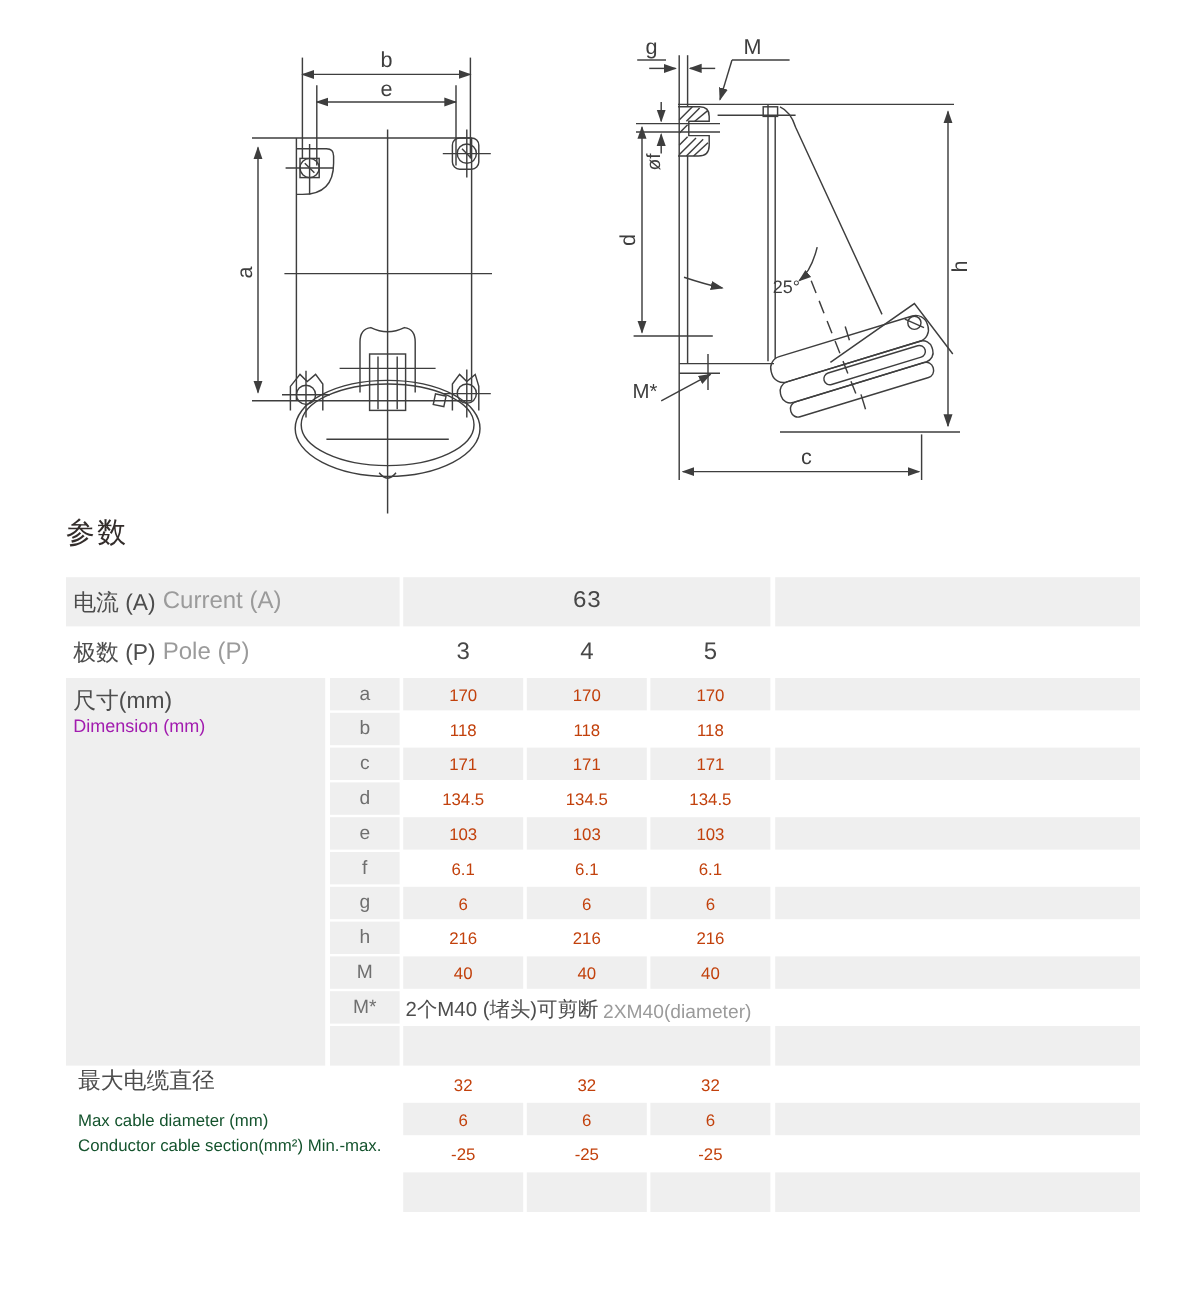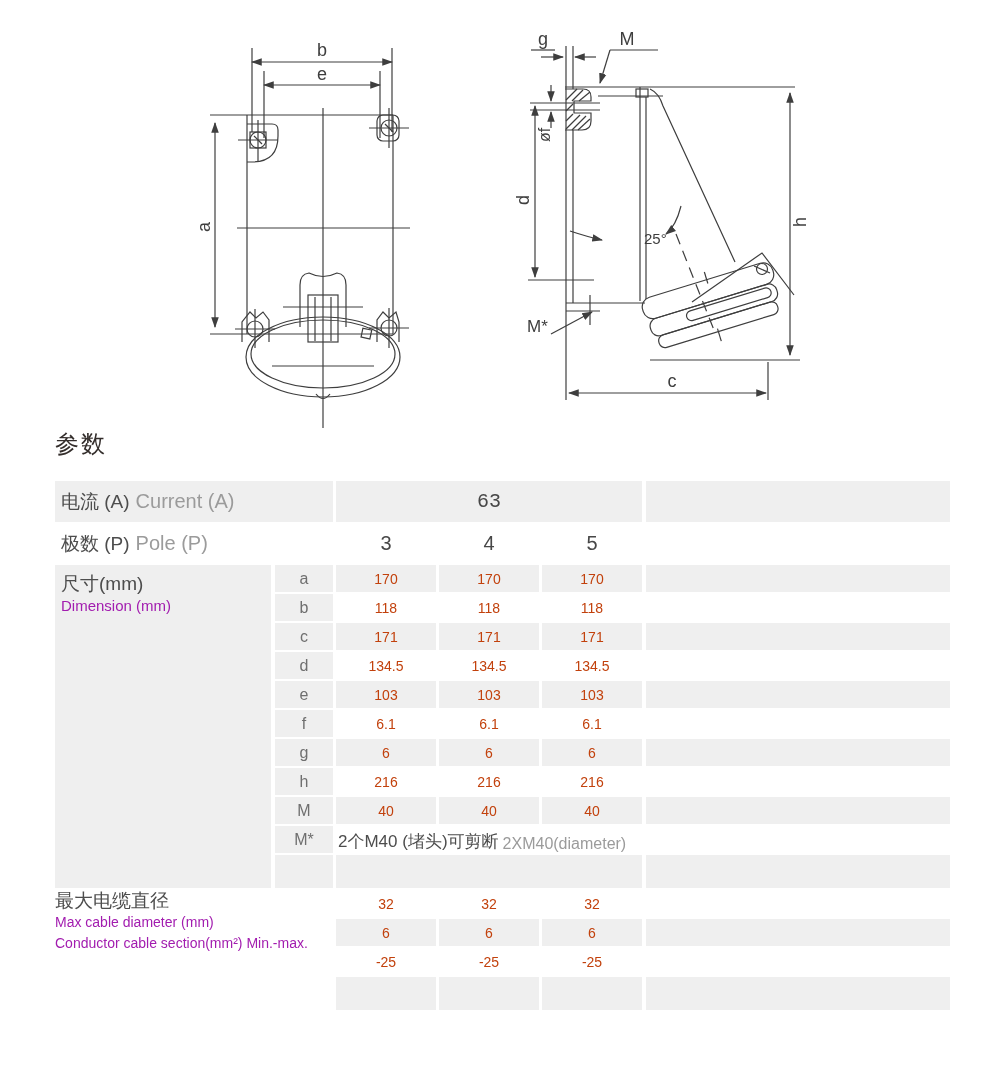--- a/index.html
+++ b/index.html
@@ -22,23 +22,23 @@
   .key{width:58px;display:flex;align-items:center;justify-content:center;font-size:16px;color:#6f6f6f;}
   .rt{width:304px;}
   .gap3{width:3px;}.gap4{width:4px;}
   .sp{width:281px;}
   .h41{height:41px;}.h39{height:39px;}.h27{height:27px;}.h33{height:33px;}
   .dimwrap{display:flex;}
   .dimrows{flex:1;}
   .notecell{width:306px;display:flex;align-items:flex-end;white-space:nowrap;overflow:visible;padding-left:2px;}
   .notezh{font-size:17px;color:#4d4d4d;}
   .noteen{font-size:16px;color:#9b9b9b;margin-left:4px;}
-  .abslabel{position:absolute;left:55px;}
+  .abslabel{position:absolute;left:65px;}
   .abslabel .l1{font-size:19px;color:#4d4d4d;white-space:nowrap;}
-  .abslabel .l2{font-size:14px;color:#a21caf;white-space:nowrap;margin-top:0px;}
+  .abslabel .l2{font-size:14px;color:#14532d;white-space:nowrap;margin-top:11px;}
 </style>
 </head>
 <body>
 
 <div id="page">
 
   
   <svg width="1001" height="445" viewBox="0 0 1001 445" fill="none" stroke="#3e3e3e" stroke-width="1.2">
     <defs>
       <marker id="ar" viewBox="0 0 10 10" refX="9" refY="5" markerWidth="9" markerHeight="9" orient="auto-start-reverse">

